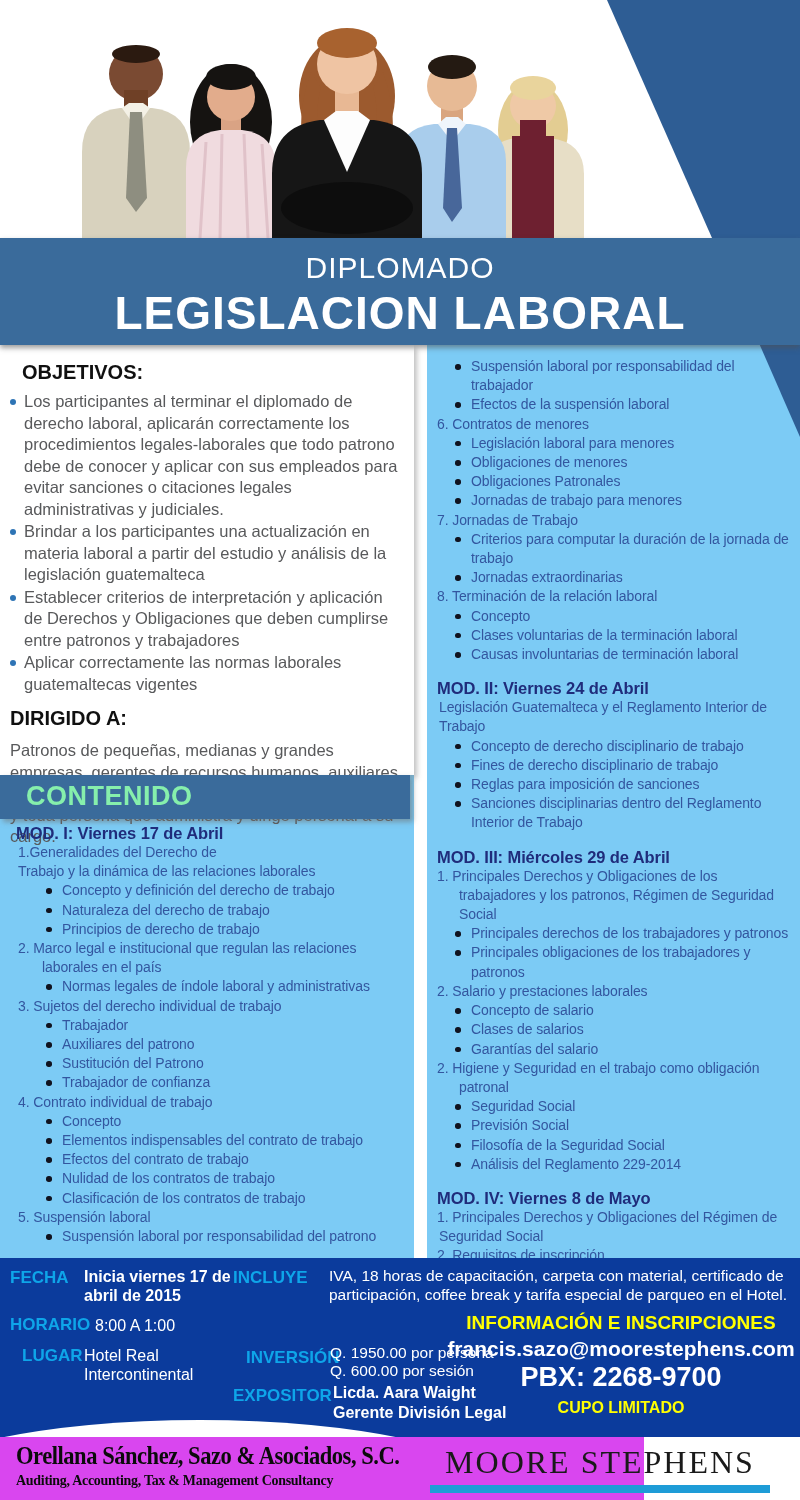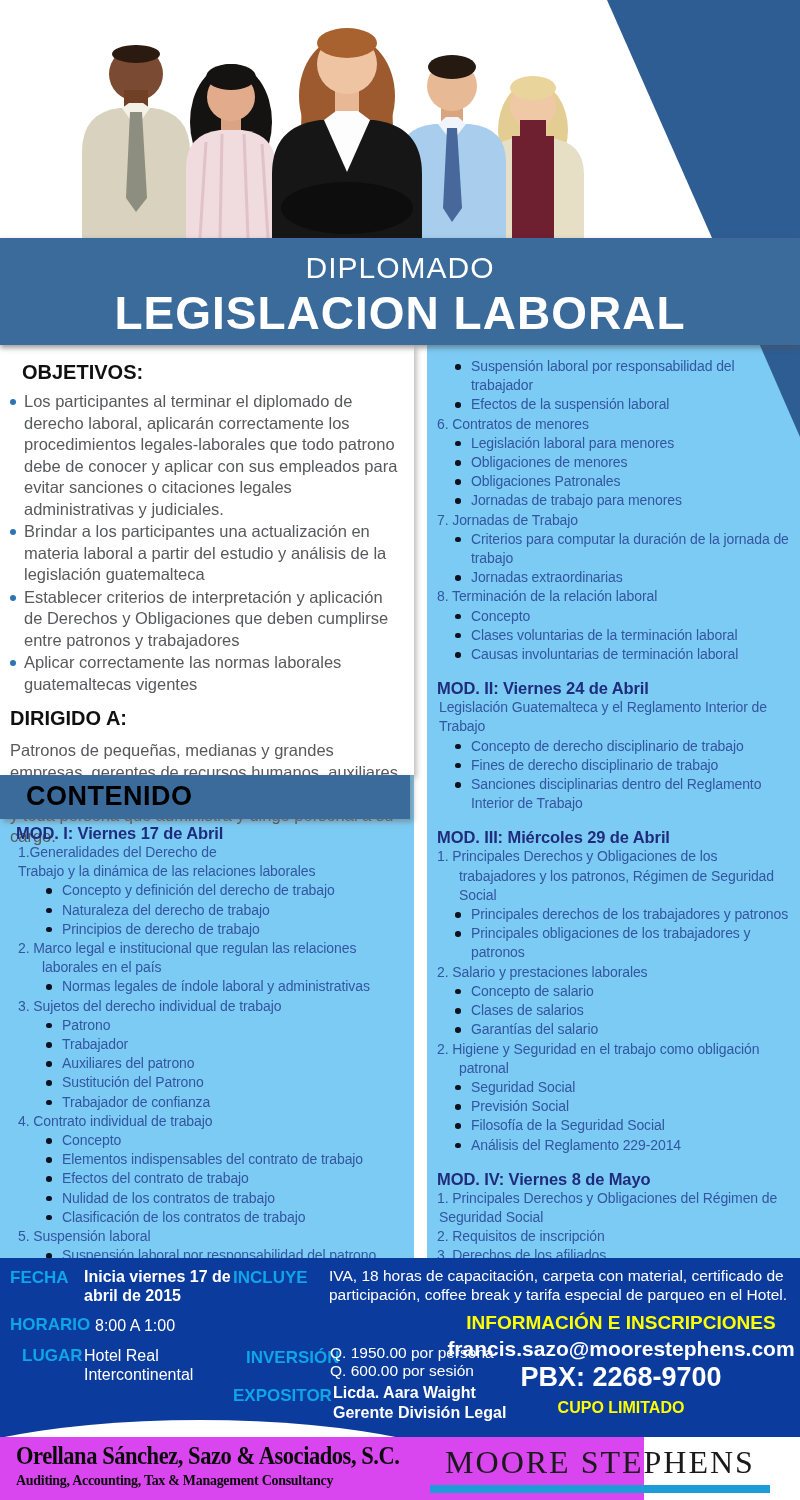--- a/index.html
+++ b/index.html
@@ -27,21 +27,21 @@
   .obj-heading{font-size:20px;font-weight:bold;color:#101010;margin:0 0 7px 14px;}
   .obj-item{position:relative;color:#58595B;font-size:16.5px;line-height:21.5px;
             padding-left:16px;margin-bottom:1px;}
   .obj-item::before{content:"";position:absolute;left:2px;top:8px;width:6px;height:6px;
                     border-radius:50%;background:#2E74B5;}
   .dir-heading{font-size:20px;font-weight:bold;color:#101010;margin:12px 0 10px 2px;}
   .dir-text{color:#58595B;font-size:16.5px;line-height:21.5px;padding-left:2px;}
 
   .contenido-banner{position:absolute;left:0;top:430px;width:410px;height:44px;background:#3A6B9B;
                     box-shadow:3px 3px 5px rgba(110,110,110,.55);box-sizing:border-box;
-                    color:#000000;font-size:27px;font-weight:bold;letter-spacing:.5px;
+                    color:#86efac;font-size:27px;font-weight:bold;letter-spacing:.5px;
                     padding:6px 0 0 26px;}
 
   .list{position:absolute;color:#33569F;font-size:14px;line-height:19.2px;letter-spacing:-0.1px;}
   .list .ln{min-height:19px;}
   .list .h{color:#1F2C7B;font-weight:bold;font-size:16.5px;margin-top:14px;line-height:20px;}
   .list .ln.h:first-child{margin-top:0;}
   .list .t{padding-left:2px;}
   .list .n{padding-left:26px;text-indent:-24px;}
   .list .b{position:relative;padding-left:46px;}
   .list .b::before{content:"";position:absolute;left:30px;top:7px;width:5.5px;height:5.5px;
@@ -169,21 +169,20 @@
     <div id="left-list" class="list">
         <div class="ln h">MOD. I: Viernes 17 de Abril</div>
         <div class="ln t">1.Generalidades del Derecho de</div>
         <div class="ln t">Trabajo y la dinámica de las relaciones laborales</div>
         <div class="ln b">Concepto y definición del derecho de trabajo</div>
         <div class="ln b">Naturaleza del derecho de trabajo</div>
         <div class="ln b">Principios de derecho de trabajo</div>
         <div class="ln n">2.  Marco legal e institucional que regulan las relaciones laborales en el país</div>
         <div class="ln b">Normas legales de índole laboral y administrativas</div>
         <div class="ln n">3.  Sujetos del derecho individual de trabajo</div>
-        <div class="ln b">Patrono</div>
         <div class="ln b">Trabajador</div>
         <div class="ln b">Auxiliares del patrono</div>
         <div class="ln b">Sustitución del Patrono</div>
         <div class="ln b">Trabajador de confianza</div>
         <div class="ln n">4.  Contrato individual de trabajo</div>
         <div class="ln b">Concepto</div>
         <div class="ln b">Elementos indispensables del contrato de trabajo</div>
         <div class="ln b">Efectos del contrato de trabajo</div>
         <div class="ln b">Nulidad de los contratos de trabajo</div>
         <div class="ln b">Clasificación de los contratos  de trabajo</div>
@@ -202,20 +201,21 @@
         <div class="ln b">Criterios para computar la duración de la jornada de trabajo</div>
         <div class="ln b">Jornadas extraordinarias</div>
         <div class="ln n">8.  Terminación de la relación laboral</div>
         <div class="ln b">Concepto</div>
         <div class="ln b">Clases voluntarias de la terminación laboral</div>
         <div class="ln b">Causas involuntarias de terminación laboral</div>
         <div class="ln h">MOD. II: Viernes 24 de Abril</div>
         <div class="ln t">Legislación Guatemalteca y el Reglamento Interior de Trabajo</div>
         <div class="ln b">Concepto de derecho disciplinario de trabajo</div>
         <div class="ln b">Fines de derecho disciplinario de trabajo</div>
+        <div class="ln b">Reglas para imposición de sanciones</div>
         <div class="ln b">Sanciones disciplinarias dentro del Reglamento Interior de Trabajo</div>
         <div class="ln h">MOD. III: Miércoles 29 de Abril</div>
         <div class="ln n">1. Principales Derechos y Obligaciones de los trabajadores y los patronos, Régimen de Seguridad Social</div>
         <div class="ln b">Principales derechos de los trabajadores y patronos</div>
         <div class="ln b">Principales obligaciones de los trabajadores y patronos</div>
         <div class="ln n">2.  Salario y prestaciones laborales</div>
         <div class="ln b">Concepto de salario</div>
         <div class="ln b">Clases de salarios</div>
         <div class="ln b">Garantías del salario</div>
         <div class="ln n">2.  Higiene y Seguridad en el trabajo como obligación patronal</div>

